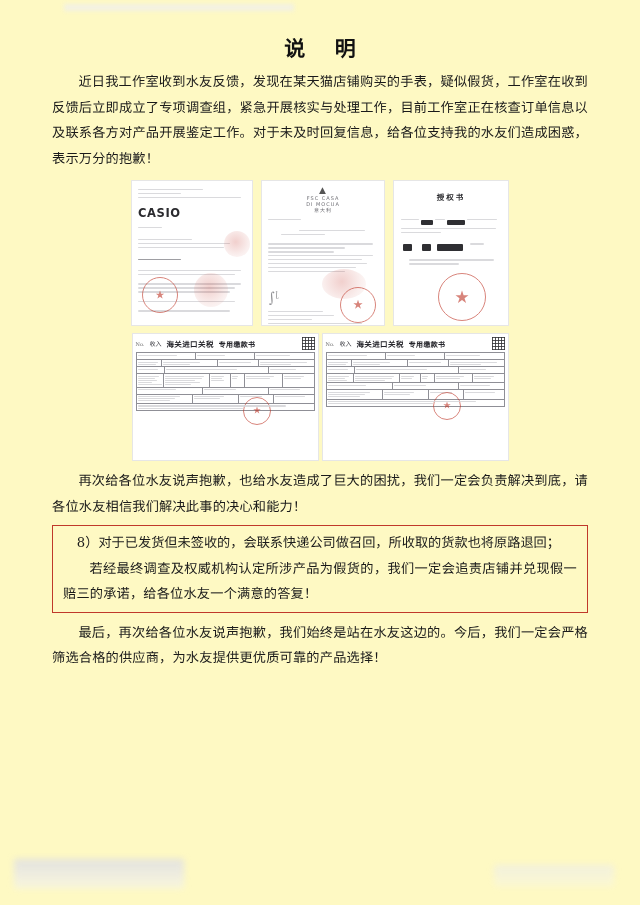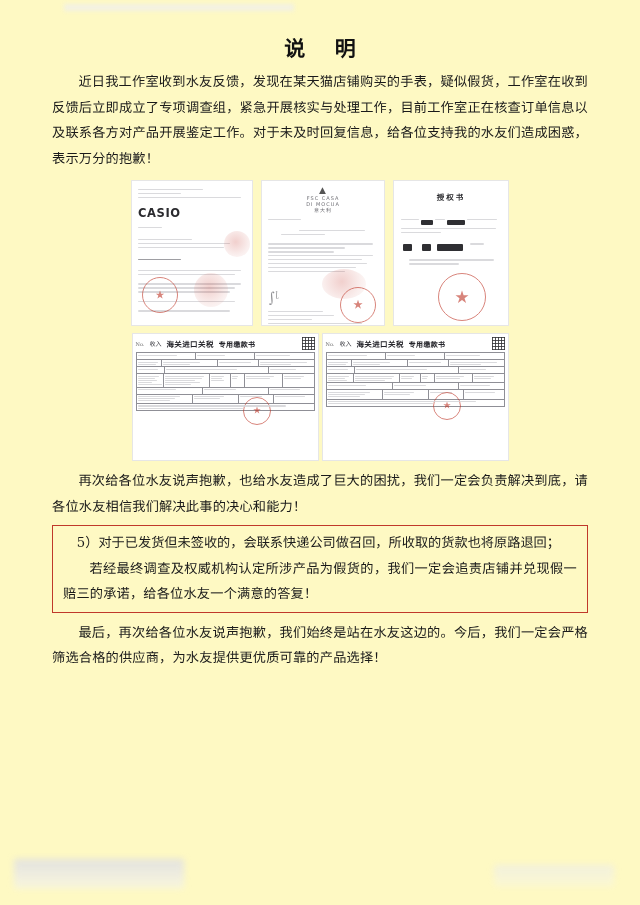--- a/index.html
+++ b/index.html
@@ -630,21 +630,21 @@
     </div>
   </div>
 
   <div class="body-wrap">
 
     <div class="para-block">
       <p class="para">再次给各位水友说声抱歉，也给水友造成了巨大的困扰，我们一定会负责解决到底，请各位水友相信我们解决此事的决心和能力！</p>
     </div>
 
     <div class="redbox">
-      <p class="numitem">5）对于已发货但未签收的，会联系快递公司做召回，所收取的货款也将原路退回；</p>
+      <p class="numitem">8）对于已发货但未签收的，会联系快递公司做召回，所收取的货款也将原路退回；</p>
       <p class="para">若经最终调查及权威机构认定所涉产品为假货的，我们一定会追责店铺并兑现假一赔三的承诺，给各位水友一个满意的答复！</p>
     </div>
 
     <div class="para-block">
       <p class="para">最后，再次给各位水友说声抱歉，我们始终是站在水友这边的。今后，我们一定会严格筛选合格的供应商，为水友提供更优质可靠的产品选择！</p>
     </div>
 
   </div>
 
   <div class="watermark"></div>

